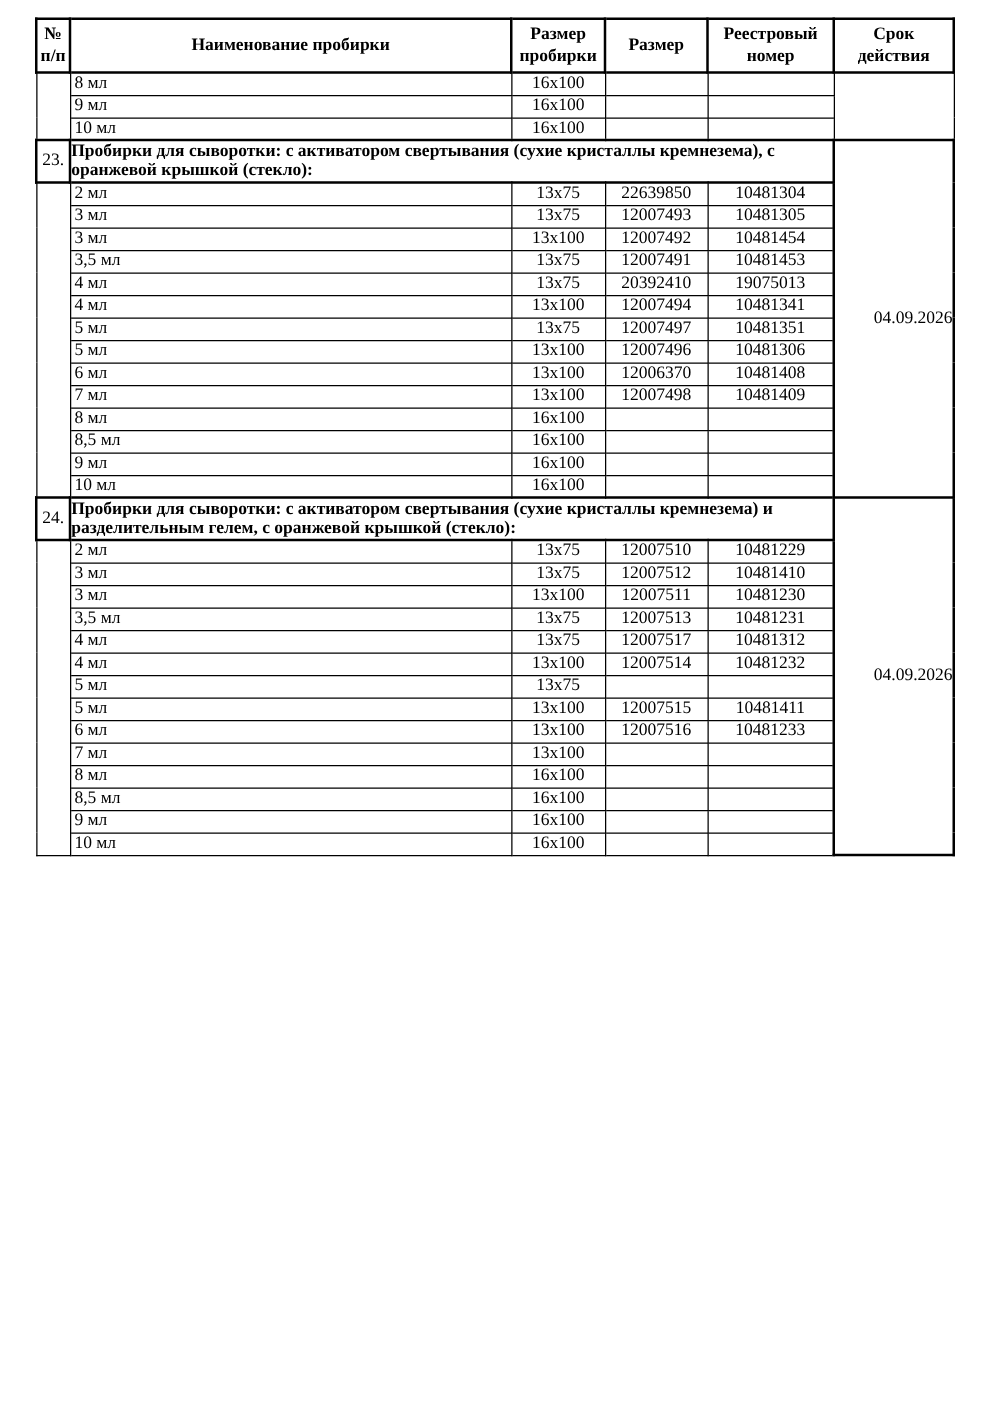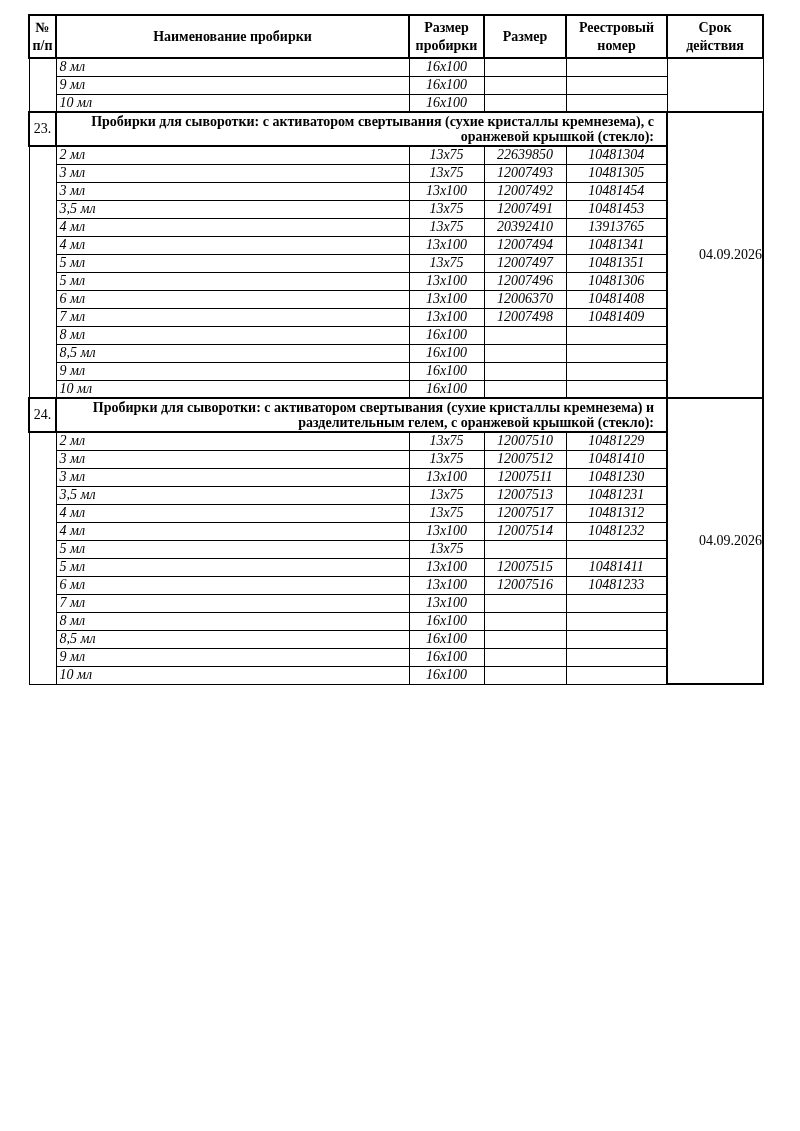--- a/index.html
+++ b/index.html
@@ -35,44 +35,43 @@
     border-width: 2px;
     font-weight: bold;
     text-align: center;
     white-space: pre-line;
     line-height: 18px;
     height: 41px;
     font-size: 14px;
   }
   tr.data-row {
     height: 18px;
-    font-style: italic;
   }
   tr.section-header-row {
     height: 32px;
     border-radius: 10px;
   }
   tr.section-header-row td {
     border-width: 2px;
   }
   td.num-cell {
     text-align: center;
   }
   td.name-cell {
     text-align: left;
     padding-left: 3px;
   }
   td.center-cell {
     text-align: center;
   }
   td.section-title-cell {
     font-weight: bold;
-    text-align: right;
+    text-align: left;
     line-height: 15px;
-    padding: 1px 12px;
+    padding: 1px 0;
   }
   td.validity-cell {
     text-align: right;
     border-width: 1px;
   }
 </style>
 </head>
 <body>
 
 <div class="page">
@@ -147,21 +146,21 @@
         <tr class="data-row">
           <td class="name-cell">3,5 мл</td>
           <td class="center-cell">13x75</td>
           <td class="center-cell">12007491</td>
           <td class="center-cell">10481453</td>
         </tr>
         <tr class="data-row">
           <td class="name-cell">4 мл</td>
           <td class="center-cell">13x75</td>
           <td class="center-cell">20392410</td>
-          <td class="center-cell">13913765</td>
+          <td class="center-cell">19075013</td>
         </tr>
         <tr class="data-row">
           <td class="name-cell">4 мл</td>
           <td class="center-cell">13x100</td>
           <td class="center-cell">12007494</td>
           <td class="center-cell">10481341</td>
         </tr>
         <tr class="data-row">
           <td class="name-cell">5 мл</td>
           <td class="center-cell">13x75</td>

